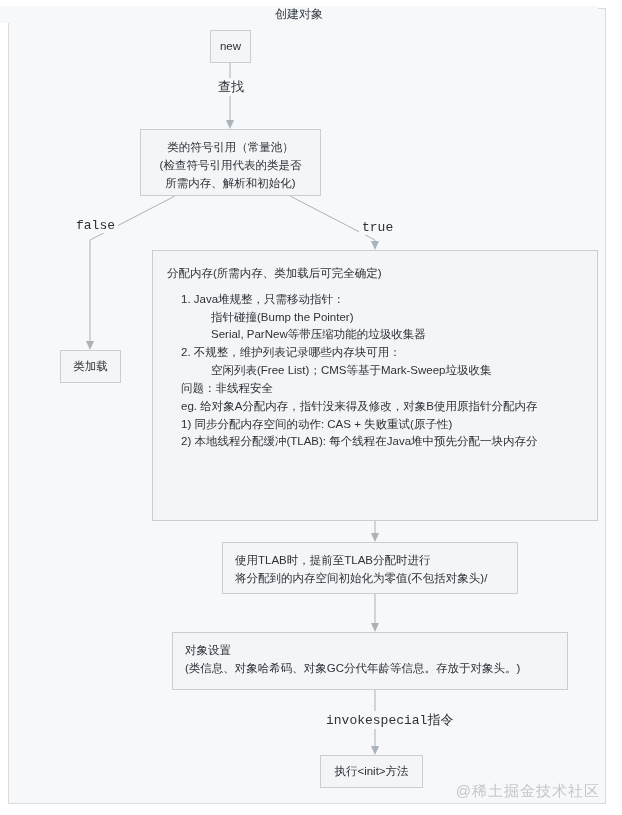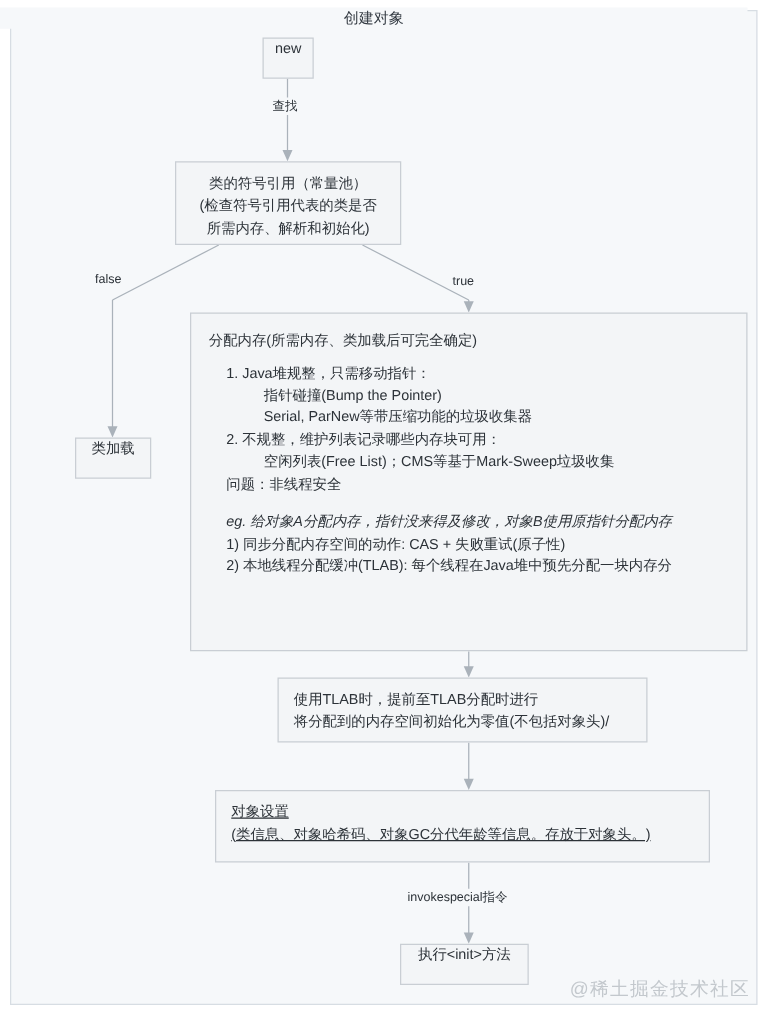--- a/index.html
+++ b/index.html
@@ -46,37 +46,38 @@
     position: absolute;
     box-sizing: border-box;
     border: 1px solid #c9ced4;
     background: #f3f5f7;
     color: #2c3238;
     font-size: 11.5px;
     line-height: 1.55;
   }
   .node.center {
     display: flex;
-    align-items: flex-start;
+    align-items: center;
     justify-content: center;
     text-align: center;
   }
   .node.pad {
     padding: 9px 12px;
   }
   .node-line {
     white-space: pre;
   }
   .edge-label {
     position: absolute;
-    font-size: 10px;
+    font-size: 13px;
     color: #2c3238;
     background: #f6f8fa;
     padding: 0 3px;
     white-space: nowrap;
+    font-family: Liberation Mono, monospace;
   }
   .watermark {
     position: absolute;
     right: 22px;
     bottom: 14px;
     font-size: 15px;
     color: #c3c8cd;
     letter-spacing: 1px;
   }
   svg.wires {
@@ -152,31 +153,31 @@
   </div>
 
   <div class="node pad" style="left:152px; top:250px; width:446px; height:271px; padding:14px 14px;">
     <div class="node-line" style="margin-bottom:8px;">分配内存(所需内存、类加载后可完全确定)</div>
     <div class="node-line indent1">1. Java堆规整，只需移动指针：</div>
     <div class="node-line indent3">指针碰撞(Bump the Pointer)</div>
     <div class="node-line indent3">Serial, ParNew等带压缩功能的垃圾收集器</div>
     <div class="node-line indent1">2. 不规整，维护列表记录哪些内存块可用：</div>
     <div class="node-line indent3">空闲列表(Free List)；CMS等基于Mark-Sweep垃圾收集</div>
     <div class="node-line indent1">问题：非线程安全</div>
-    <div class="node-line indent1" style="font-style:italic;margin-top:12px;">eg. 给对象A分配内存，指针没来得及修改，对象B使用原指针分配内存</div>
+    <div class="node-line indent1" style="">eg. 给对象A分配内存，指针没来得及修改，对象B使用原指针分配内存</div>
     <div class="node-line indent1">1) 同步分配内存空间的动作: CAS + 失败重试(原子性)</div>
     <div class="node-line indent1">2) 本地线程分配缓冲(TLAB): 每个线程在Java堆中预先分配一块内存分</div>
   </div>
 
   <div class="node pad" style="left:222px; top:542px; width:296px; height:52px;">
     <div class="node-line">使用TLAB时，提前至TLAB分配时进行</div>
     <div class="node-line">将分配到的内存空间初始化为零值(不包括对象头)/</div>
   </div>
 
-  <div class="node pad" style="left:172px; top:632px; width:396px; height:58px;text-decoration:underline;">
+  <div class="node pad" style="left:172px; top:632px; width:396px; height:58px;">
     <div class="node-line">对象设置</div>
     <div class="node-line">(类信息、对象哈希码、对象GC分代年龄等信息。存放于对象头。)</div>
   </div>
 
   <div class="edge-label" style="left:323px; top:711px;">
     <span>invokespecial指令</span>
   </div>
 
   <div class="node center" style="left:320px; top:755px; width:103px; height:33px;">
     <span>执行&lt;init&gt;方法</span>

